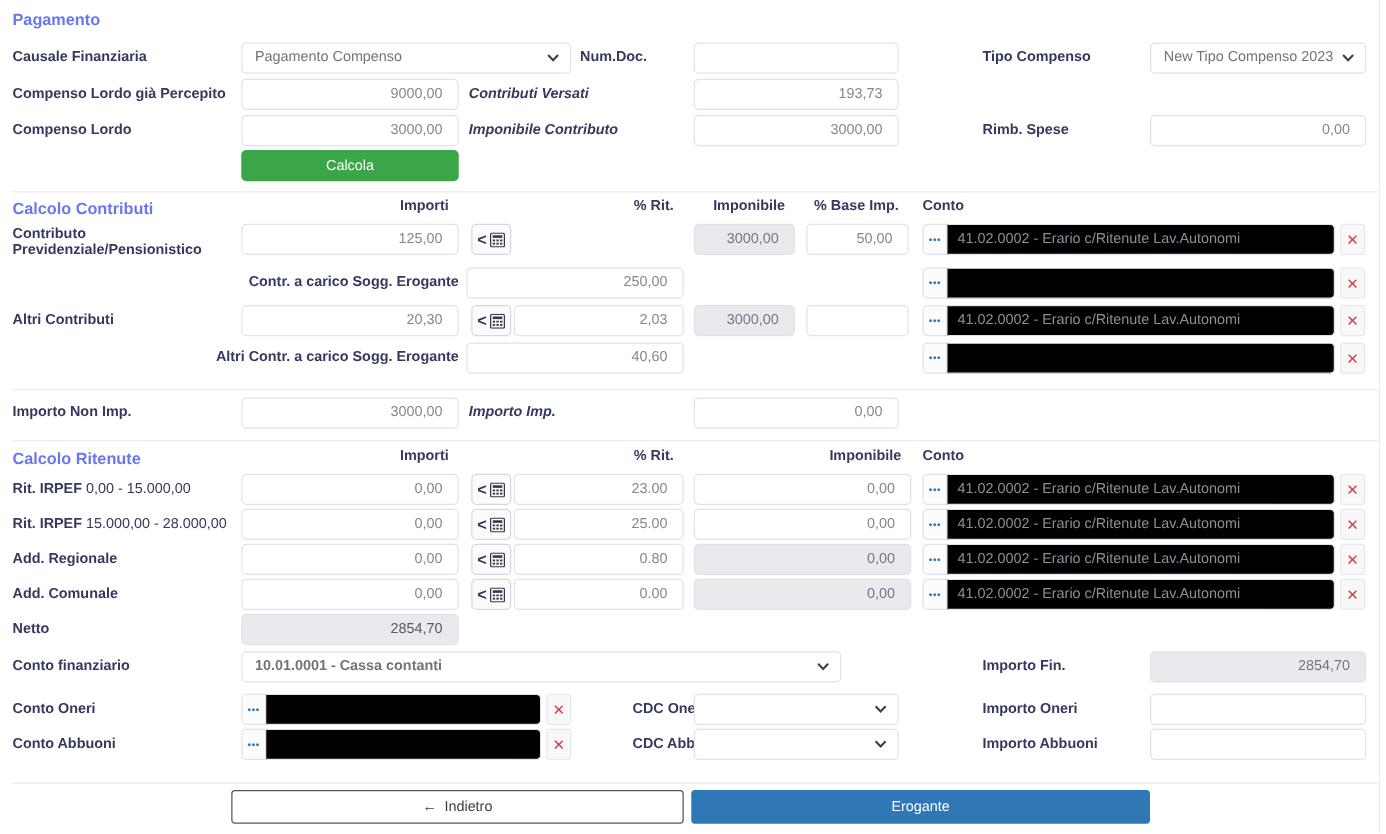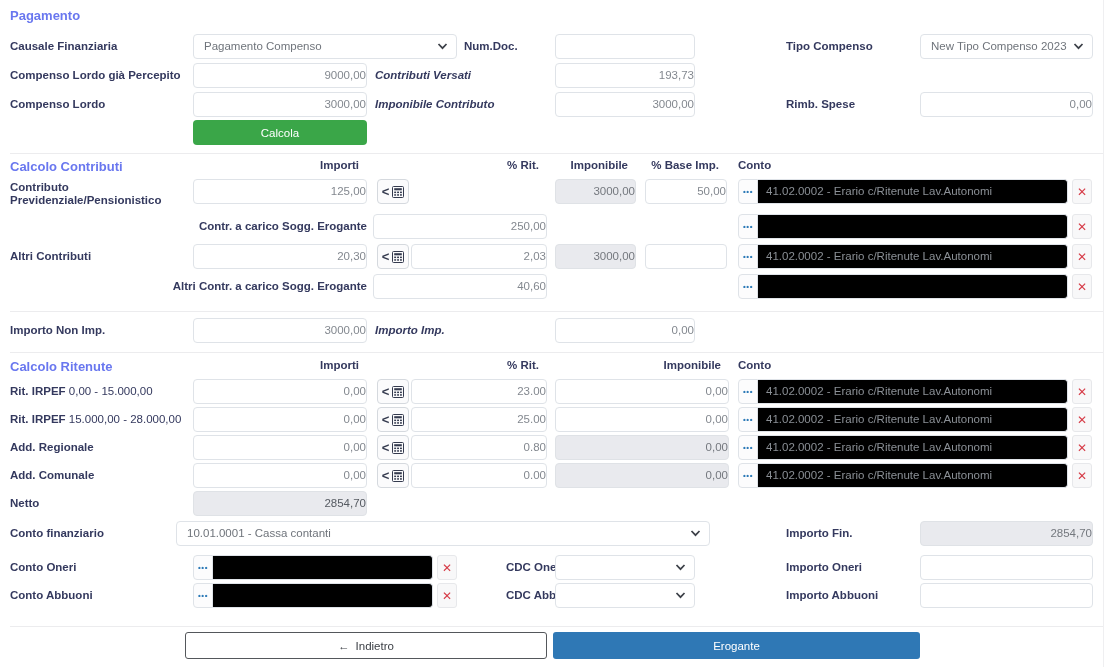--- a/index.html
+++ b/index.html
@@ -4,21 +4,21 @@
 <style>
   html,body{margin:0;padding:0;background:#fff;}
   .page{position:relative;width:1109px;height:667px;background:#ffffff;overflow:hidden;
         font-family:"Liberation Sans","DejaVu Sans",sans-serif;font-size:11.5px;color:#34395e;}
   .row{position:absolute;left:0;width:100%;height:26px;}
   .title{position:absolute;top:0;color:#6977ef;font-weight:bold;font-size:13px;white-space:nowrap;}
   .lbl{position:absolute;top:6px;color:#34395e;font-weight:bold;white-space:nowrap;}
   .lbl .lr{font-weight:normal;}
   .hdr{position:absolute;top:0;color:#34395e;font-weight:bold;white-space:nowrap;}
   .field{position:absolute;top:0;height:25px;box-sizing:border-box;border:1px solid #dfe3e8;border-radius:4px;
-         background:#fff;color:#83888f;line-height:23px;padding:0 0;overflow:hidden;white-space:nowrap;}
+         background:#fff;color:#83888f;line-height:23px;padding:0 12px;overflow:hidden;white-space:nowrap;}
   .num{text-align:right;}
   .dis{background:#e9eaee;border-color:#dfe2e6;color:#74787e;}
   .netto-val{color:#555a61;}
   .sel{display:flex;align-items:center;justify-content:space-between;color:#6f747b;cursor:pointer;padding:0 8px 0 10px;}
   .sel-val{overflow:hidden;white-space:nowrap;}
   .chev{flex:0 0 auto;margin-left:6px;}
   .calcbtn{position:absolute;top:0;width:32px;height:25px;box-sizing:border-box;border:1px solid #d5d9de;
            border-radius:4px;background:#fbfbfc;display:flex;align-items:center;justify-content:center;gap:3px;cursor:pointer;}
   .lt{color:#343a4e;font-weight:bold;font-size:13px;line-height:1;}
   .grp{position:absolute;top:0;height:25px;display:flex;align-items:stretch;}
@@ -33,32 +33,32 @@
   .btn-green{position:absolute;top:0;left:193px;width:174px;height:25px;background:#3aa648;border-radius:4px;
              color:#fff;display:flex;align-items:center;justify-content:center;cursor:pointer;}
   .btn-outline{position:absolute;top:0;left:185px;width:362px;height:27px;box-sizing:border-box;border:1px solid #54575b;
                border-radius:3px;background:#fff;color:#3a3e44;display:flex;align-items:center;justify-content:center;gap:6px;cursor:pointer;}
   .btn-blue{position:absolute;top:0;left:553px;width:367px;height:27px;box-sizing:border-box;background:#2f78b5;
             border-radius:3px;color:#fff;display:flex;align-items:center;justify-content:center;cursor:pointer;}
   
   .c-l1{left:10px;}
   .c-i1{left:193px;width:174px;}
   .c-l2{left:375px;font-style:italic;}
-  .c-i2{left:555px;width:140px;}
+  .c-i2{left:555px;width:164px;}
   .c-l3{left:738px;margin-left:48px;}
   .c-i3{left:920px;width:173px;}
   .c-pct{left:411px;width:136px;}
   .c-imp-s{left:555px;width:81px;}
   .c-base{left:645px;width:82px;}
   .c-imp-l{left:555px;width:174px;}
   .c-conto{left:738px;width:354px;}
   .c-ero-lbl{left:10px;width:357px;text-align:right;}
   .c-ero{left:373px;width:174px;}
   .w-causale{width:264px;}
-  .w-fin{left:176px;width:534px;}
+  .w-fin{left:193px;width:480px;font-weight:bold;}
   .c-grp-s{left:193px;width:264px;}
   .c-l2b{left:481px;margin-left:25px;}
   .lbl2line{top:2px;line-height:13px;white-space:normal;width:170px;}
 </style>
 </head>
 <body>
 
 <div class="page">
   <div class="vline"></div>
 

